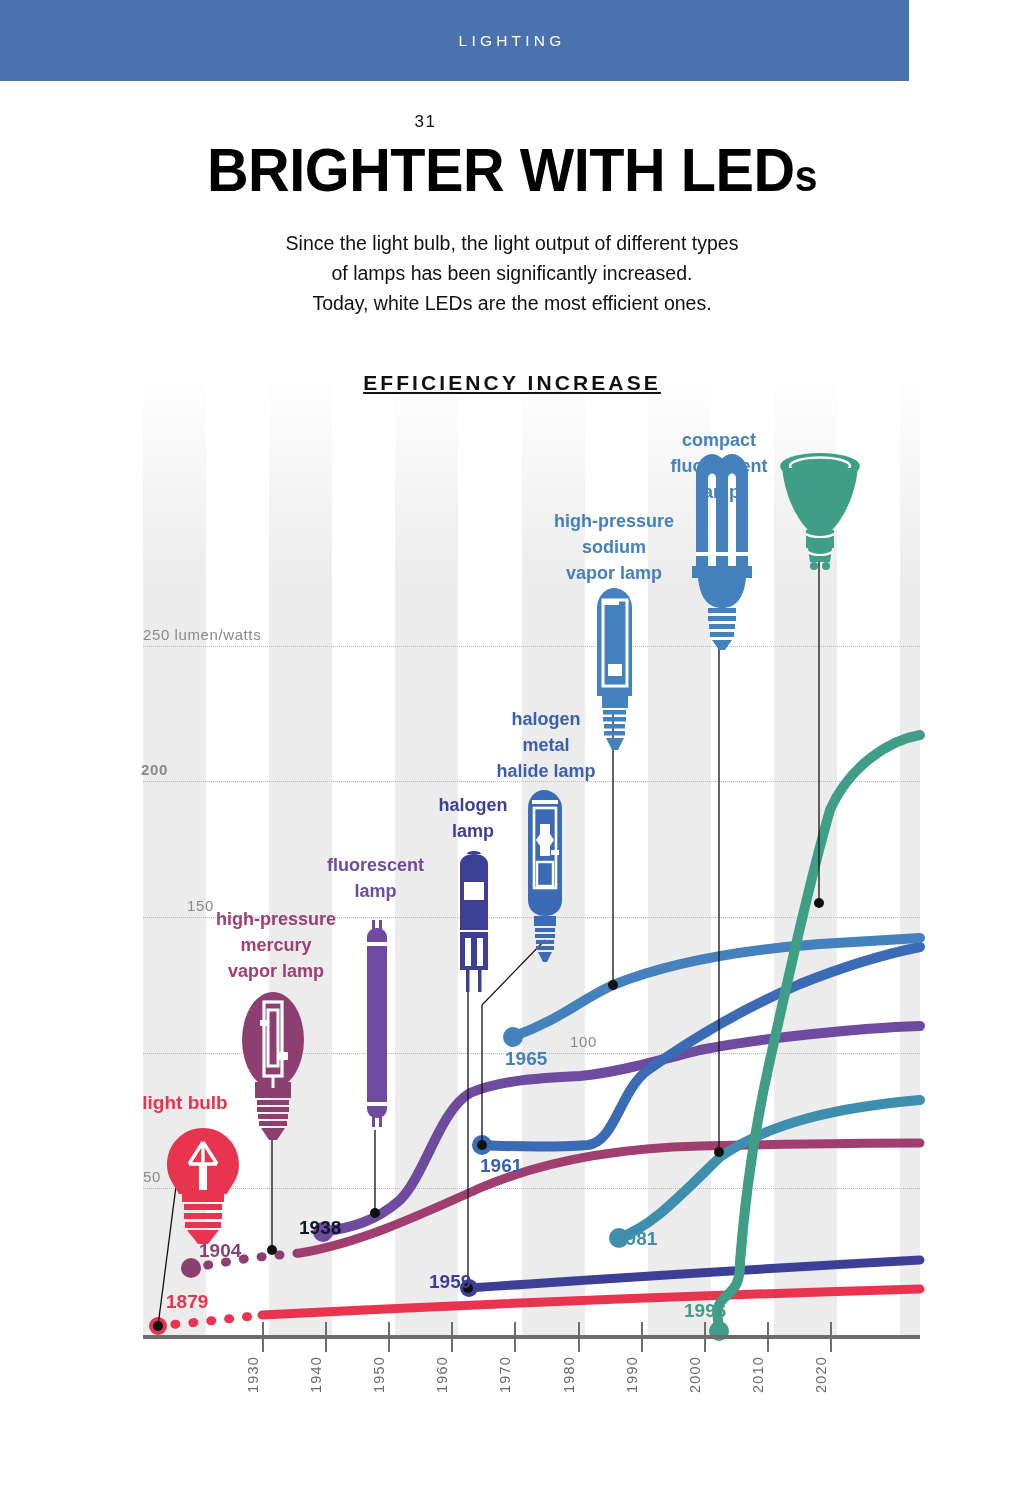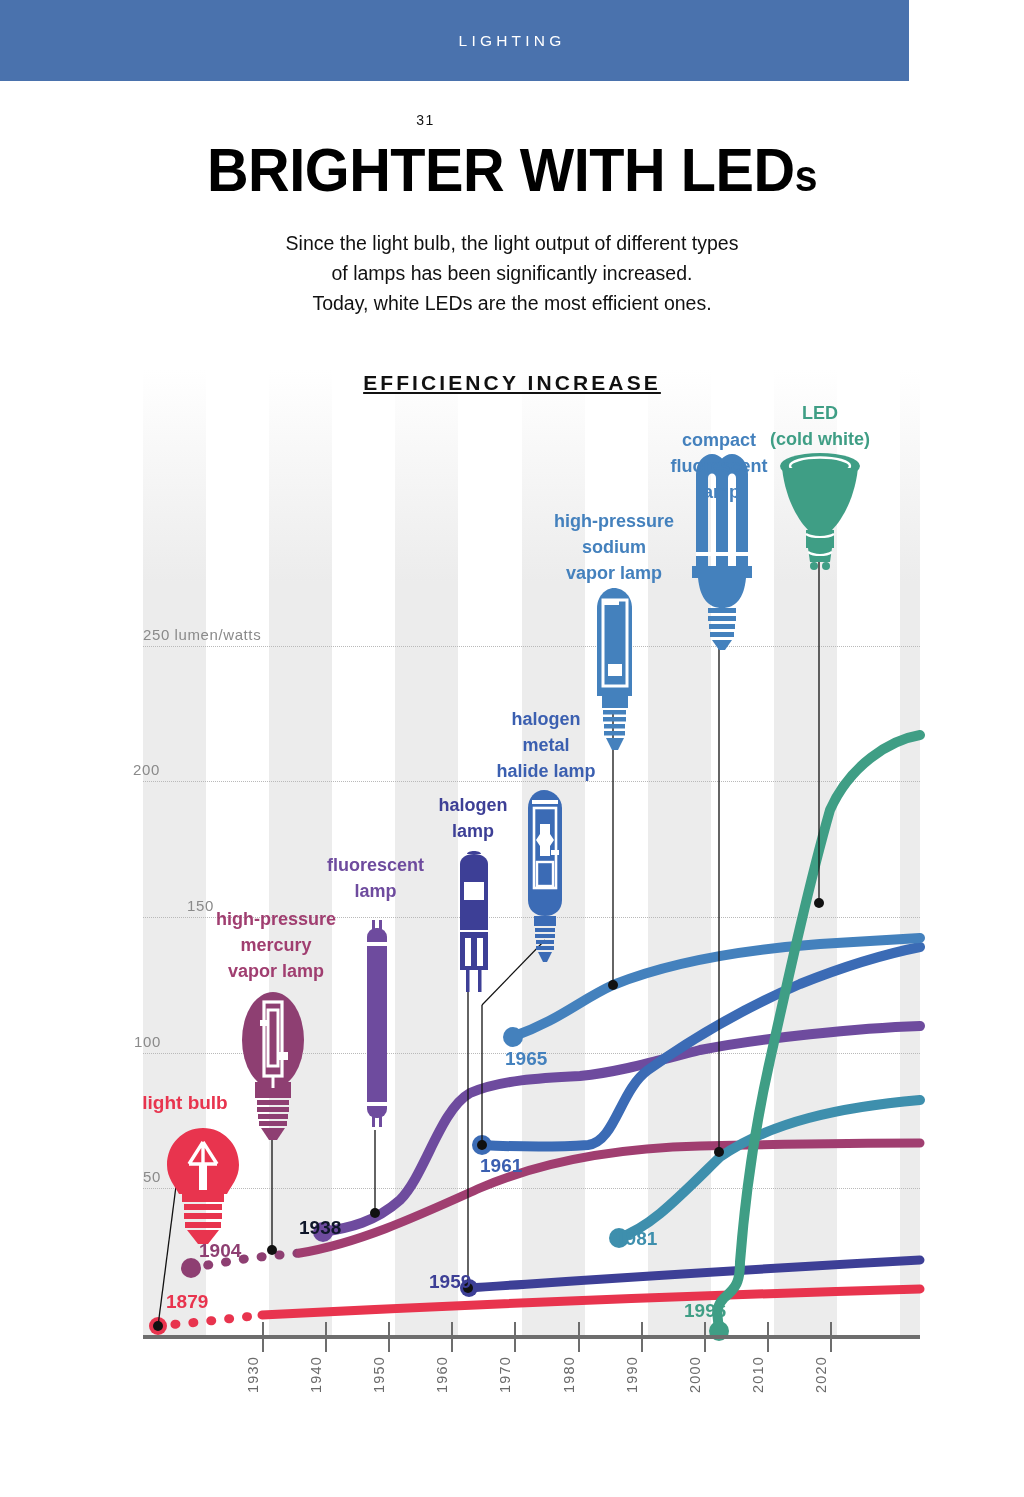--- a/index.html
+++ b/index.html
@@ -16,21 +16,21 @@
     background:#4a72ad;
   }
   .topband .cat{
     position:absolute;left:0;top:0;width:1024px;height:81px;
     display:flex;align-items:center;justify-content:center;
     color:#ffffff;font-size:15.5px;letter-spacing:4.2px;font-weight:400;
   }
   
   .pagenum{
     position:absolute;left:0;top:112px;width:851px;text-align:center;
-    font-size:14px;color:#111;letter-spacing:1.5px;
+    font-size:17px;color:#111;letter-spacing:1.5px;
   }
   .headline{
     position:absolute;left:0;top:134px;width:1024px;text-align:center;
     font-size:62px;font-weight:bold;color:#000;letter-spacing:-0.5px;
     font-family:"Liberation Sans Narrow","Liberation Sans",sans-serif;
     transform:scaleX(0.93);
   }
   .headline .small{font-size:44px;}
   .standfirst{
     position:absolute;left:0;top:228px;width:1024px;text-align:center;
@@ -92,25 +92,25 @@
       <div class="band" style="left: 521.6px; width: 63.1px; background: linear-gradient(rgba(236, 236, 236, 0) 0%, rgb(236, 236, 236) 22%, rgb(236, 236, 236) 100%);"></div>
       <div class="band" style="left: 647.8px; width: 63.1px; background: linear-gradient(rgba(236, 236, 236, 0) 0%, rgb(236, 236, 236) 22%, rgb(236, 236, 236) 100%);"></div>
       <div class="band" style="left: 774px; width: 63.1px; background: linear-gradient(rgba(236, 236, 236, 0) 0%, rgb(236, 236, 236) 22%, rgb(236, 236, 236) 100%);"></div>
       <div class="band" style="left: 900.2px; width: 19.8px; background: linear-gradient(rgba(236, 236, 236, 0) 0%, rgb(236, 236, 236) 22%, rgb(236, 236, 236) 100%);"></div>
     </div>
 
   <div id="grid">
       <div class="gridline" style="top: 645.5px;"></div>
       <div class="ylab" style="left: 143px; top: 625.5px;">250 lumen/watts</div>
       <div class="gridline" style="top: 781.2px;"></div>
-      <div class="ylab" style="left: 133px; top: 761.2px;">200</div>
+      <div class="ylab" style="left: 141px; top: 761.2px; font-weight: bold;">200</div>
       <div class="gridline" style="top: 916.9px;"></div>
       <div class="ylab" style="left: 143px; top: 896.9px; padding-left: 44px;">150</div>
       <div class="gridline" style="top: 1052.6px;"></div>
-      <div class="ylab" style="left: 134px; top: 1032.6px;">100</div>
+      <div class="ylab" style="left: 143px; top: 1032.6px; text-align: center;">100</div>
       <div class="gridline" style="top: 1188.3px;"></div>
       <div class="ylab" style="left: 143px; top: 1168.3px;">50</div>
     </div>
 
   <div class="chart-title">
     <div>EFFICIENCY INCREASE</div>
   </div>
 
   <svg width="1024" height="1497" viewBox="0 0 1024 1497">
 
@@ -313,24 +313,20 @@
   </div>
   <div class="ylbl" style="left:505px;top:1048px;color:#4481bd;">1965</div>
 
   <div class="lbl" style="left:663px;top:427px;width:112px;color:#4481bd;font-weight:bold;">
     <div>compact</div>
     <div>fluorescent</div>
     <div>lamp</div>
   </div>
   <div class="ylbl" style="left:615px;top:1228px;color:#3e8fad;">1981</div>
 
-  <div class="lbl" style="left:755px;top:400px;width:130px;color:#3f9e85;font-weight:bold;">
-    <div>LED</div>
-    <div>(cold white)</div>
-  </div>
   <div class="ylbl" style="left:684px;top:1300px;color:#3f9e85;">1996</div>
 
   <div class="axisline"></div>
   <div id="xaxis">
       <div class="xtick" style="left: 262px;"></div>
       <div class="xlab" style="left: 245px; top: 1356px;">1930</div>
       <div class="xtick" style="left: 325.1px;"></div>
       <div class="xlab" style="left: 308.1px; top: 1356px;">1940</div>
       <div class="xtick" style="left: 388.2px;"></div>
       <div class="xlab" style="left: 371.2px; top: 1356px;">1950</div>

